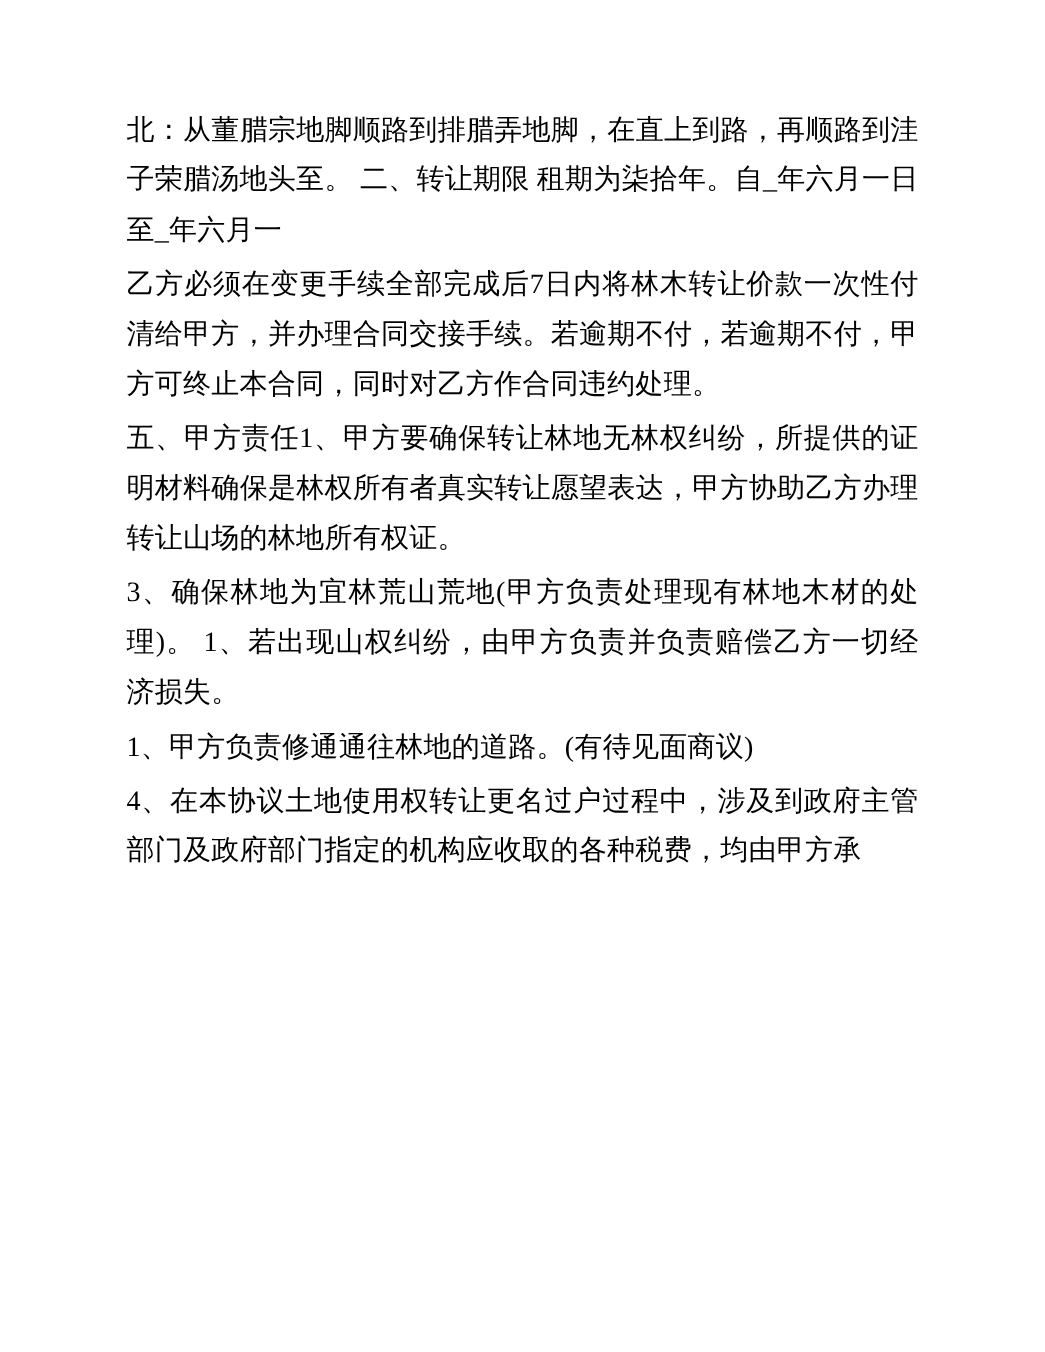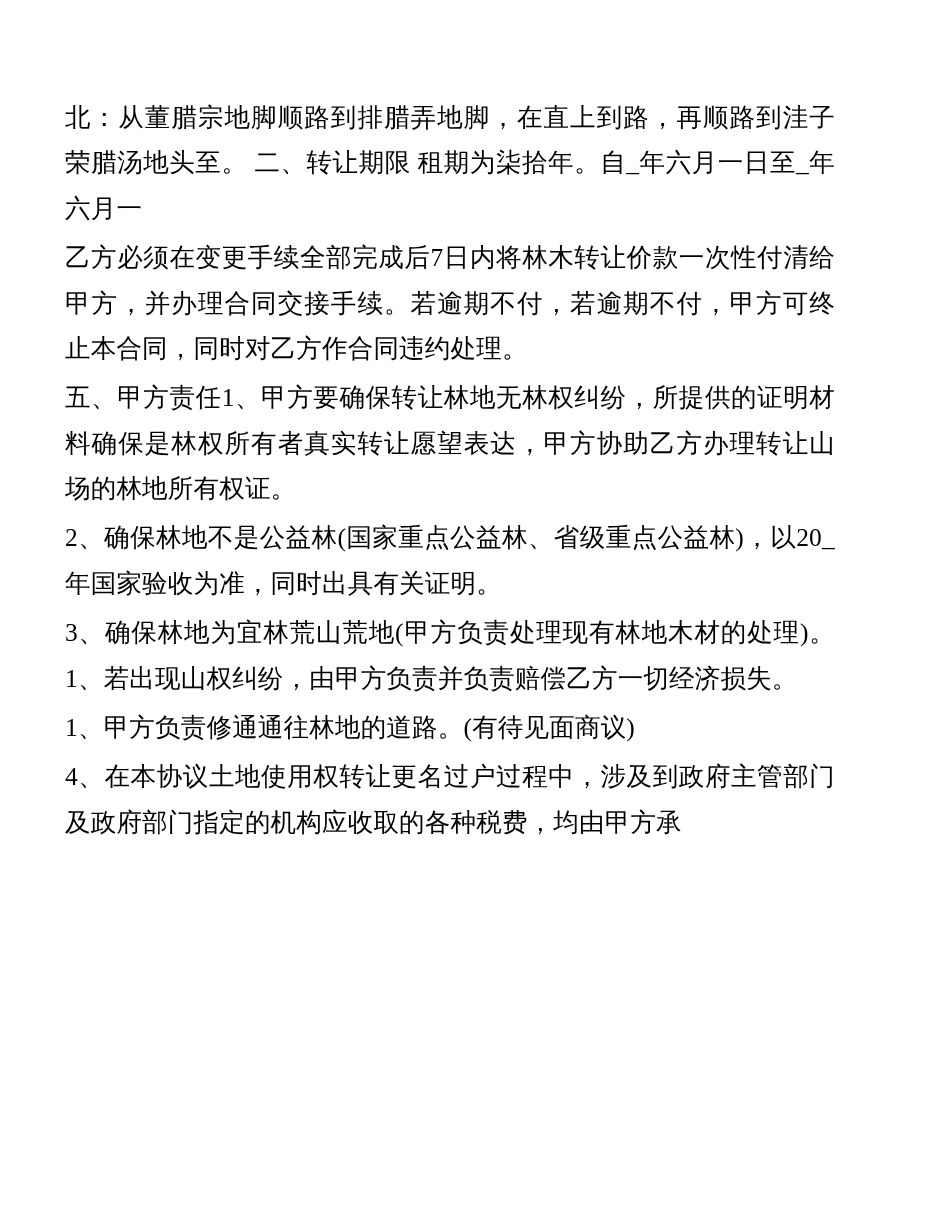--- a/index.html
+++ b/index.html
@@ -11,21 +11,21 @@
     width: 950px;
     height: 1229px;
     font-family: "Liberation Serif", "DejaVu Serif", serif;
     color: #000000;
     overflow: hidden;
   }
   .page {
     box-sizing: border-box;
     width: 950px;
     height: 1229px;
-    padding: 95px 115px 60px 65px;
+    padding: 95px 115px 60px 115px;
     background: #ffffff;
   }
   .doc-body {
     font-size: 25.5px;
     line-height: 1.78;
     letter-spacing: 0.2px;
     text-align: justify;
     text-justify: inter-ideograph;
   }
   .para {
@@ -38,18 +38,17 @@
   }
 </style>
 </head>
 <body>
 
 <div class="page">
   <div class="doc-body">
     <p class="para">北：从董腊宗地脚顺路到排腊弄地脚，在直上到路，再顺路到洼子荣腊汤地头至。 二、转让期限 租期为柒拾年。自_年六月一日至_年六月一</p>
     <p class="para">乙方必须在变更手续全部完成后7日内将林木转让价款一次性付清给甲方，并办理合同交接手续。若逾期不付，若逾期不付，甲方可终止本合同，同时对乙方作合同违约处理。</p>
     <p class="para">五、甲方责任1、甲方要确保转让林地无林权纠纷，所提供的证明材料确保是林权所有者真实转让愿望表达，甲方协助乙方办理转让山场的林地所有权证。</p>
-    <p class="para">2、确保林地不是公益林(国家重点公益林、省级重点公益林)，以20_年国家验收为准，同时出具有关证明。</p>
     <p class="para">3、确保林地为宜林荒山荒地(甲方负责处理现有林地木材的处理)。 1、若出现山权纠纷，由甲方负责并负责赔偿乙方一切经济损失。</p>
     <p class="para">1、甲方负责修通通往林地的道路。(有待见面商议)</p>
     <p class="para para-tight">4、在本协议土地使用权转让更名过户过程中，涉及到政府主管部门及政府部门指定的机构应收取的各种税费，均由甲方承</p>
   </div>
 </div>
 
 </body></html>

